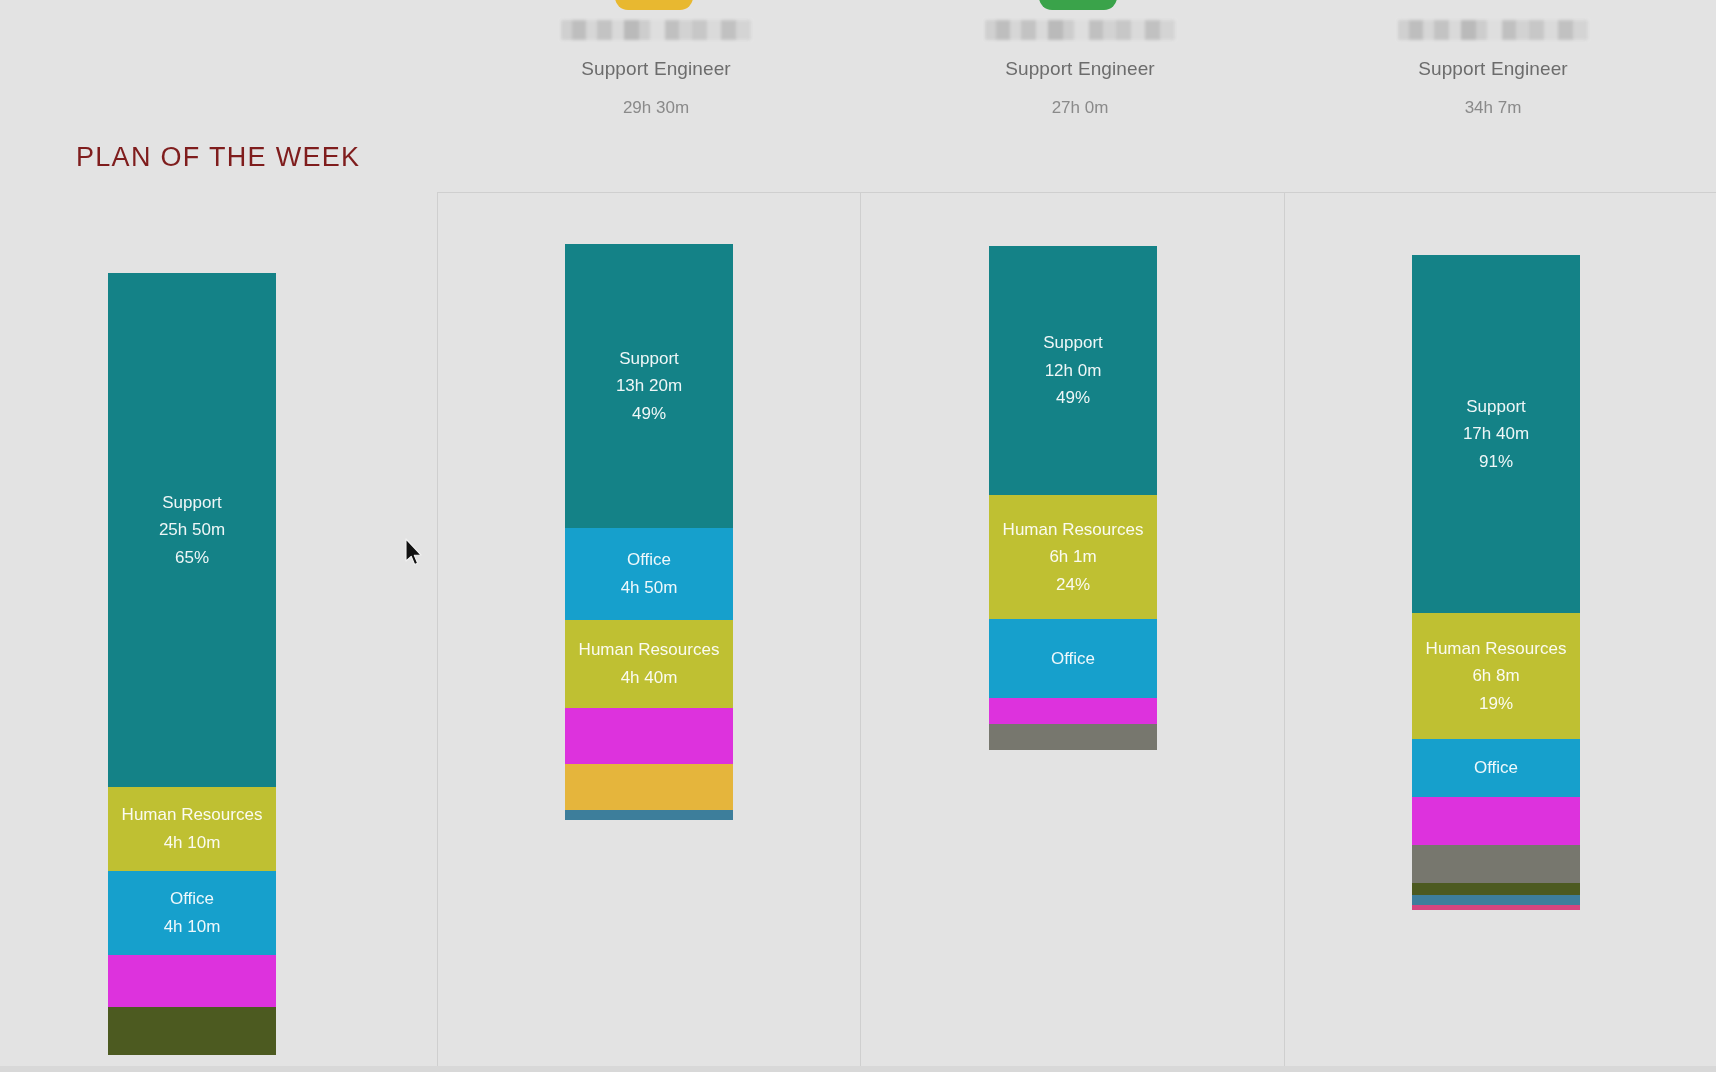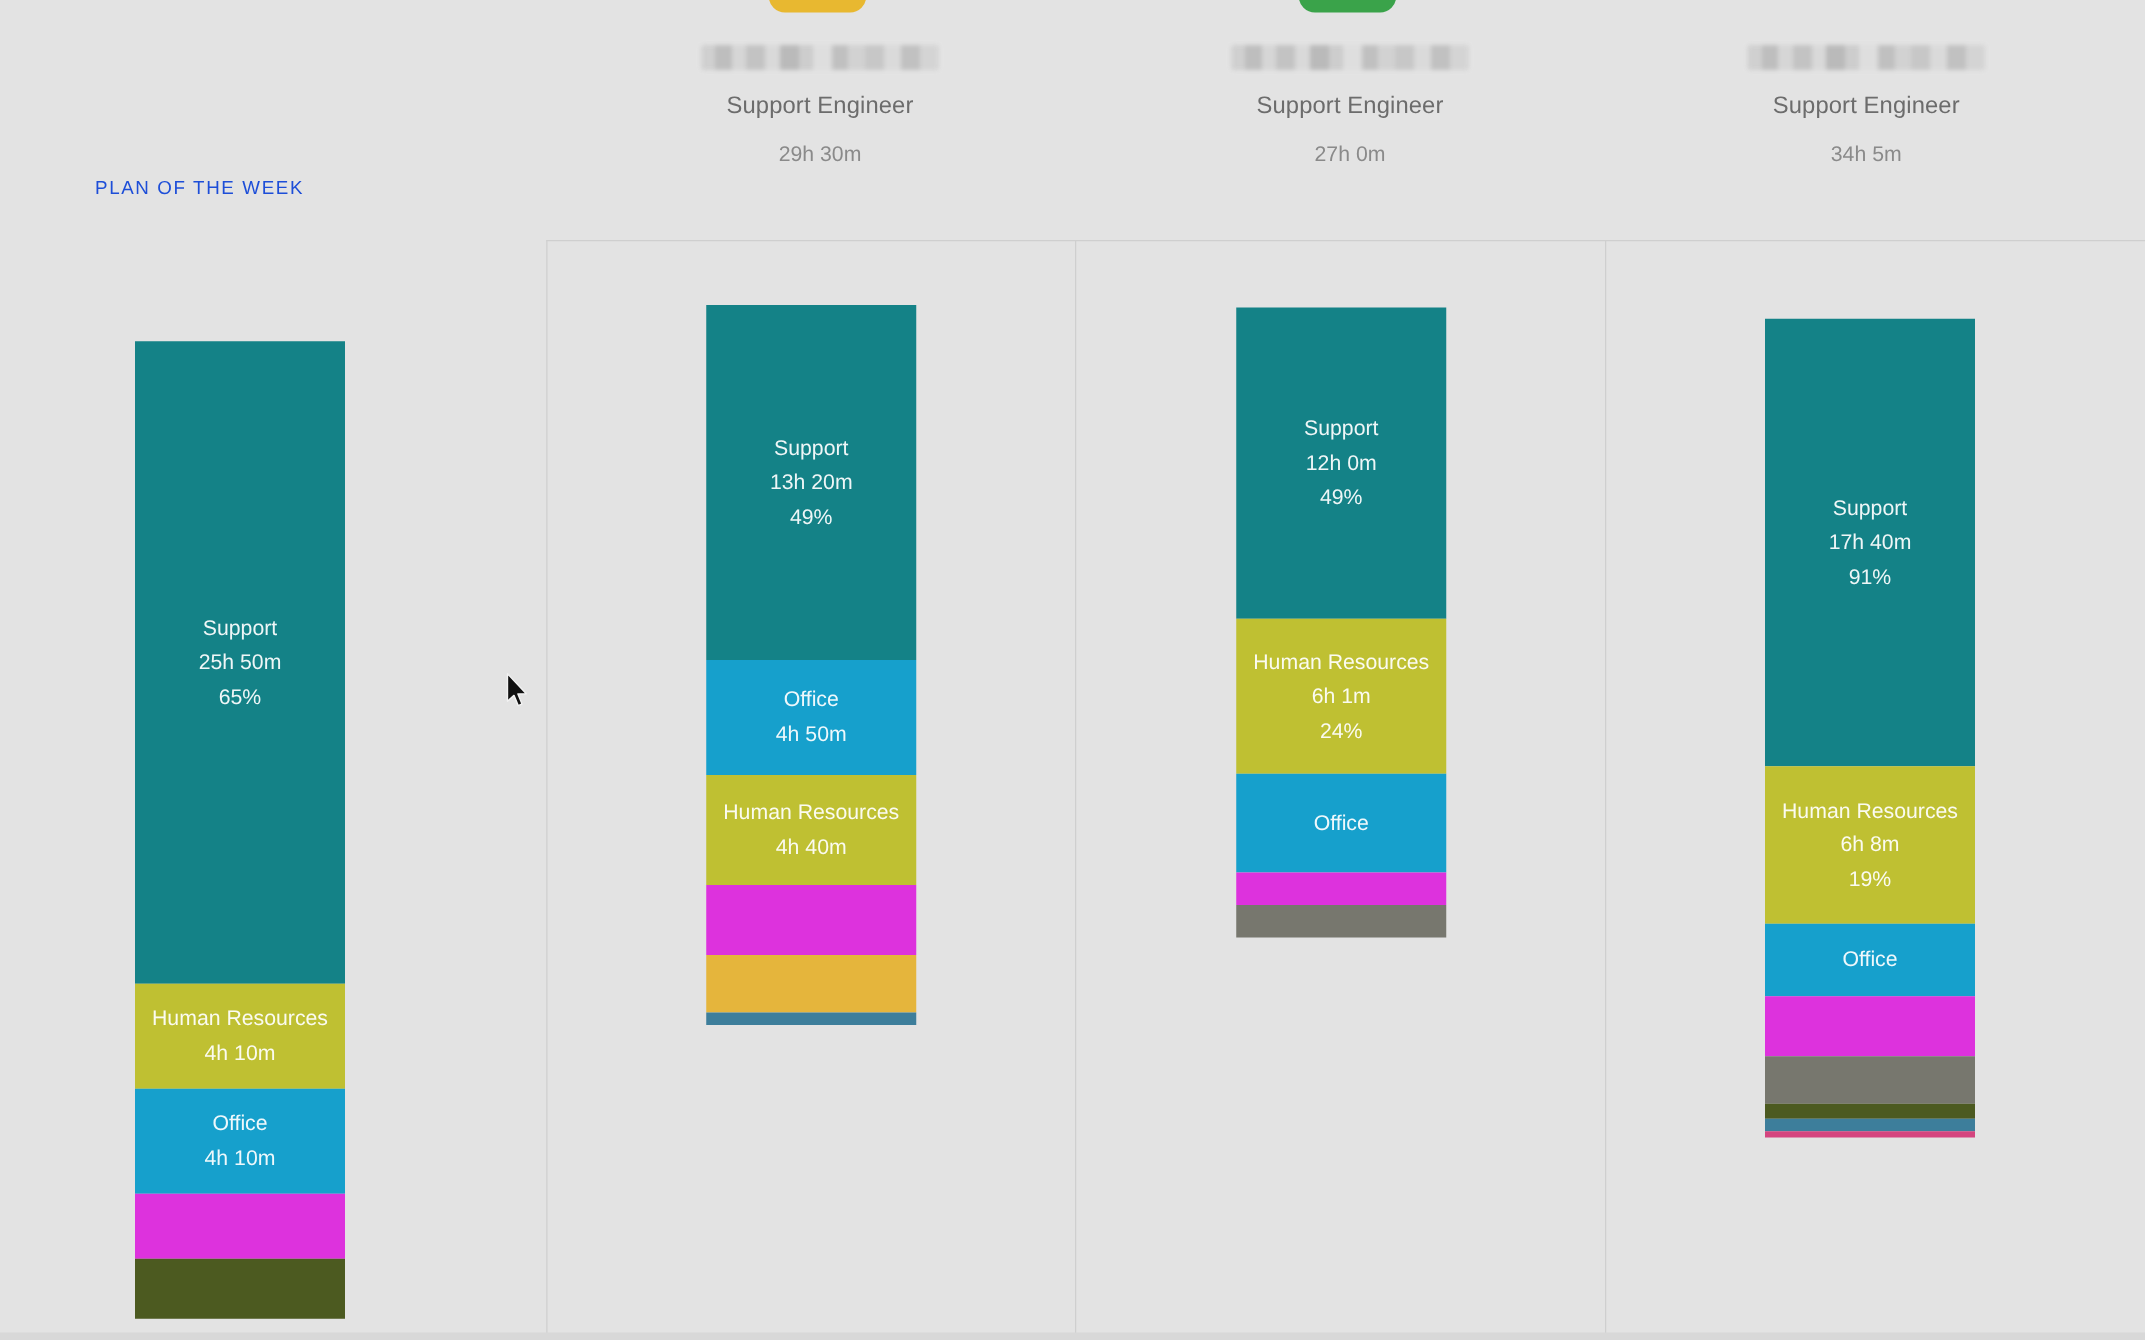--- a/index.html
+++ b/index.html
@@ -22,21 +22,21 @@
     position: absolute;
     top: -16px;
     width: 78px;
     height: 26px;
     border-radius: 13px;
   }
 
   
   .person-header {
     position: absolute;
-    top: 36px;
+    top: 20px;
     width: 300px;
     text-align: center;
   }
   .person-name-redacted {
     height: 20px;
     width: 190px;
     margin: 0 auto 18px auto;
     border-radius: 2px;
     background:
       linear-gradient(90deg,
@@ -56,23 +56,23 @@
   .person-total {
     font-size: 17px;
     color: #8a8a8a;
   }
 
   
   .section-label {
     position: absolute;
     left: 76px;
     top: 142px;
-    font-size: 15px;
+    font-size: 27px;
     letter-spacing: 1.3px;
-    color: #1d4ed8;
+    color: #7f1d1d;
   }
 
   
   .plot-area {
     position: absolute;
     left: 0;
     top: 192px;
     width: 1716px;
     height: 880px;
   }
@@ -150,21 +150,21 @@
 
 <div class="person-header" style="left:930px">
   <div class="person-name-redacted"></div>
   <div class="person-role">Support Engineer</div>
   <div class="person-total">27h 0m</div>
 </div>
 
 <div class="person-header" style="left:1343px">
   <div class="person-name-redacted"></div>
   <div class="person-role">Support Engineer</div>
-  <div class="person-total">34h 5m</div>
+  <div class="person-total">34h 7m</div>
 </div>
 
 <div class="section-label">PLAN OF THE WEEK</div>
 
 <div class="plot-area">
   <div class="top-rule" style="left:437px;width:1279px"></div>
   <div class="col-divider" style="left:437px"></div>
   <div class="col-divider" style="left:860px"></div>
   <div class="col-divider" style="left:1284px"></div>
 

